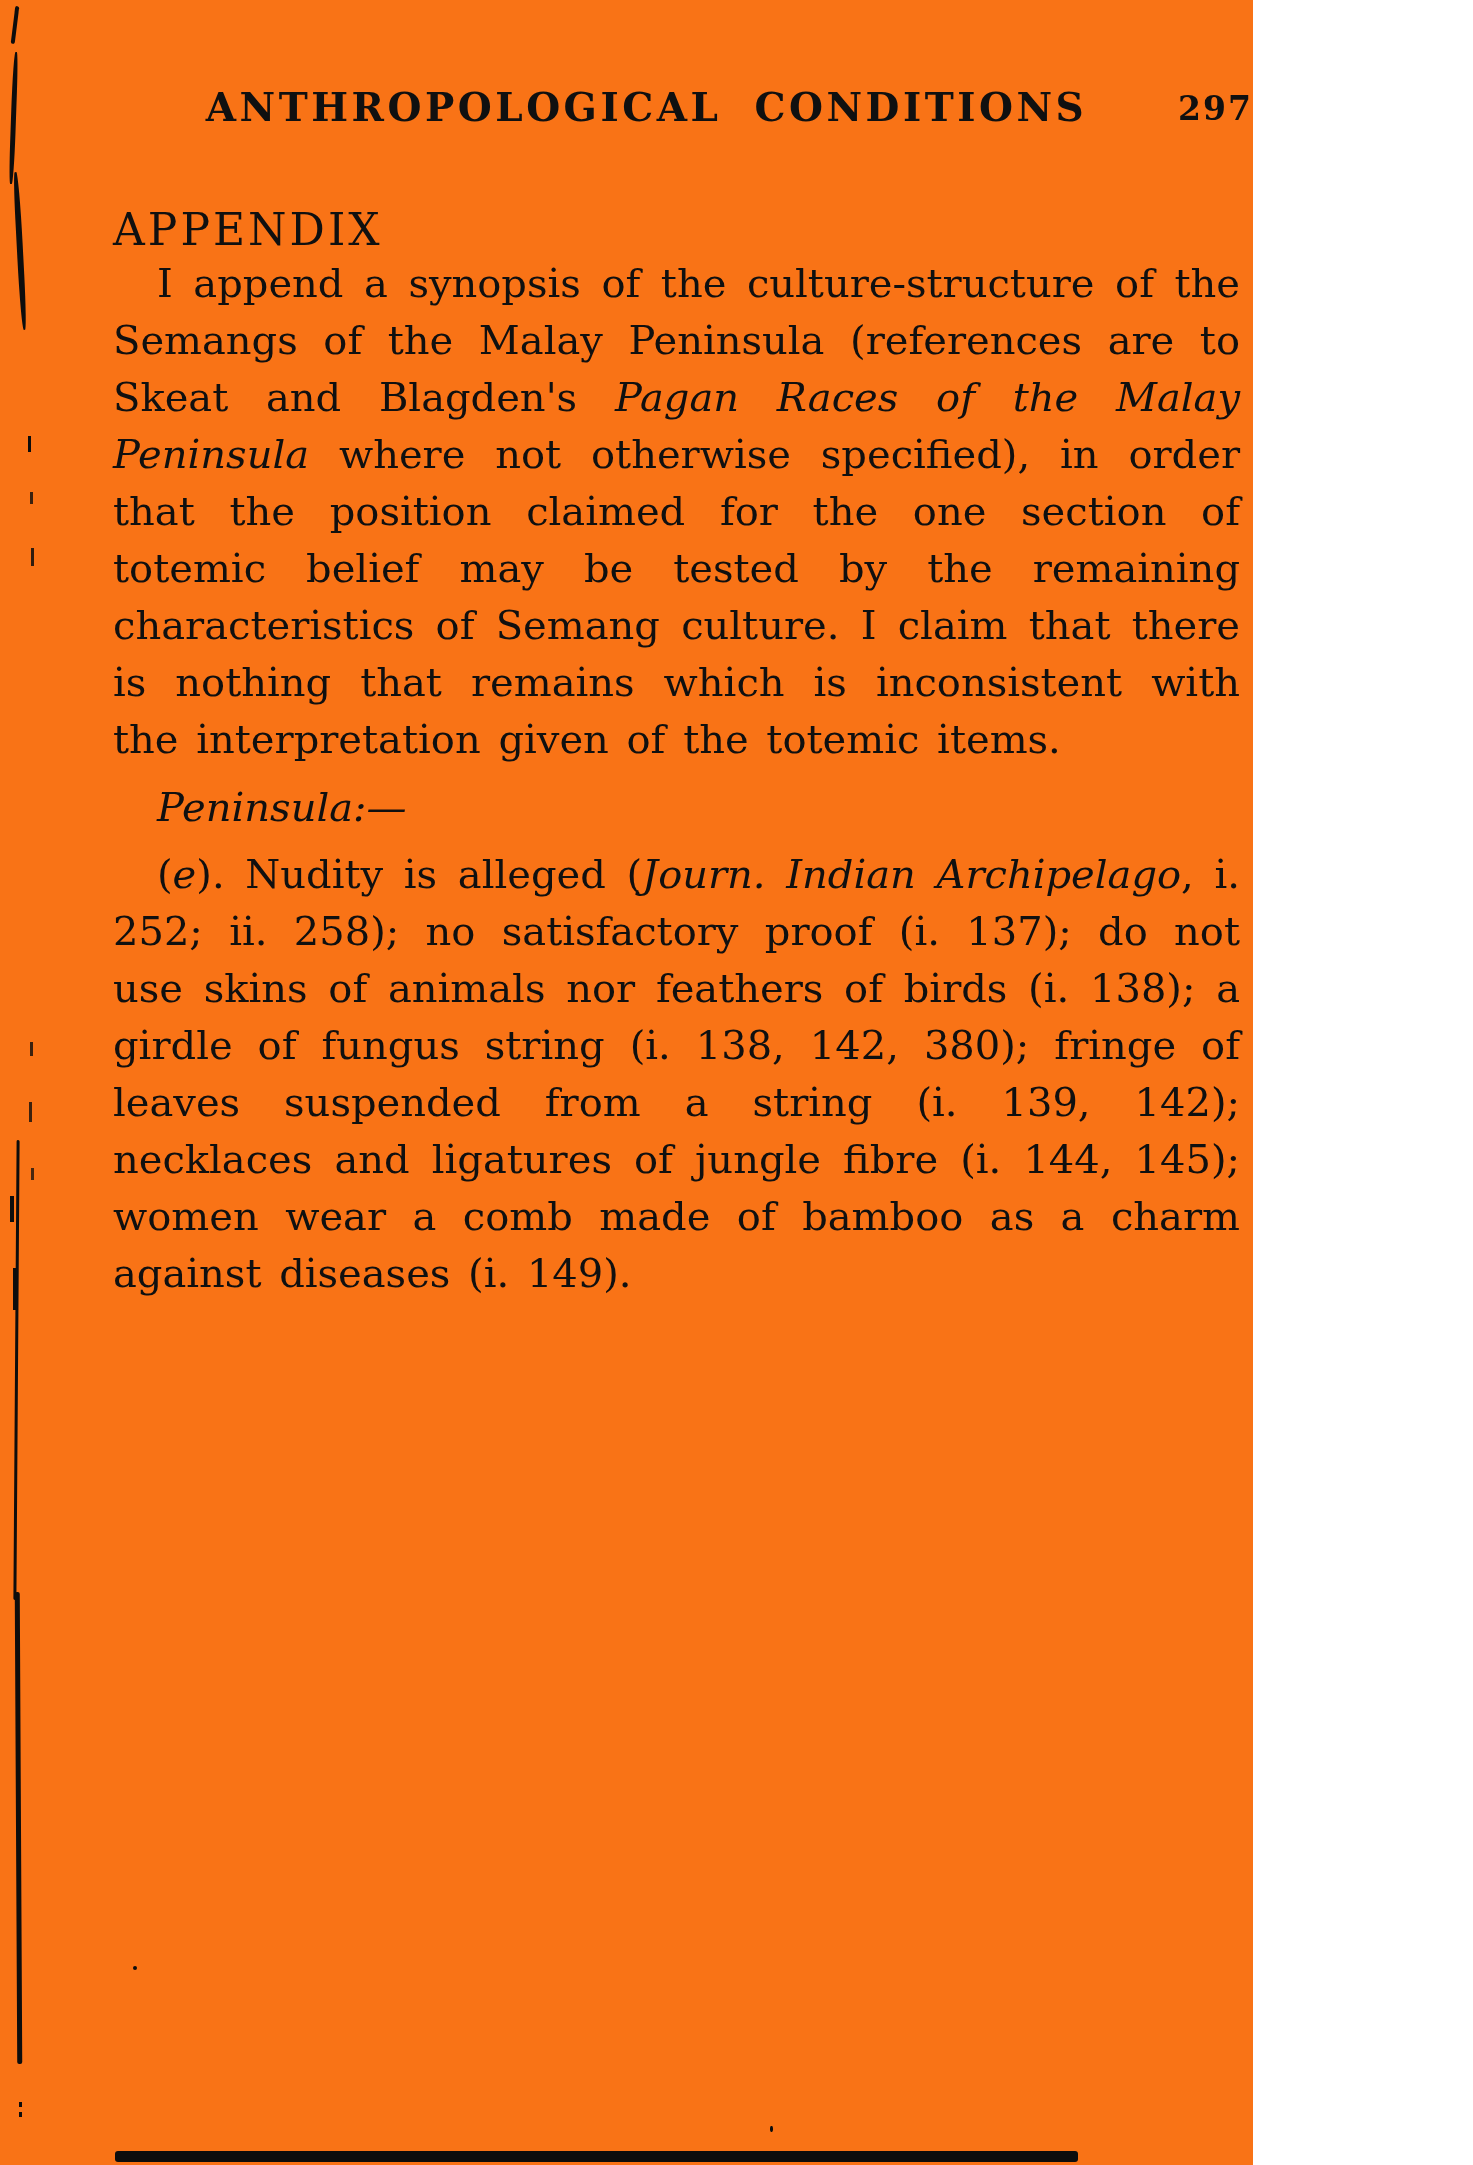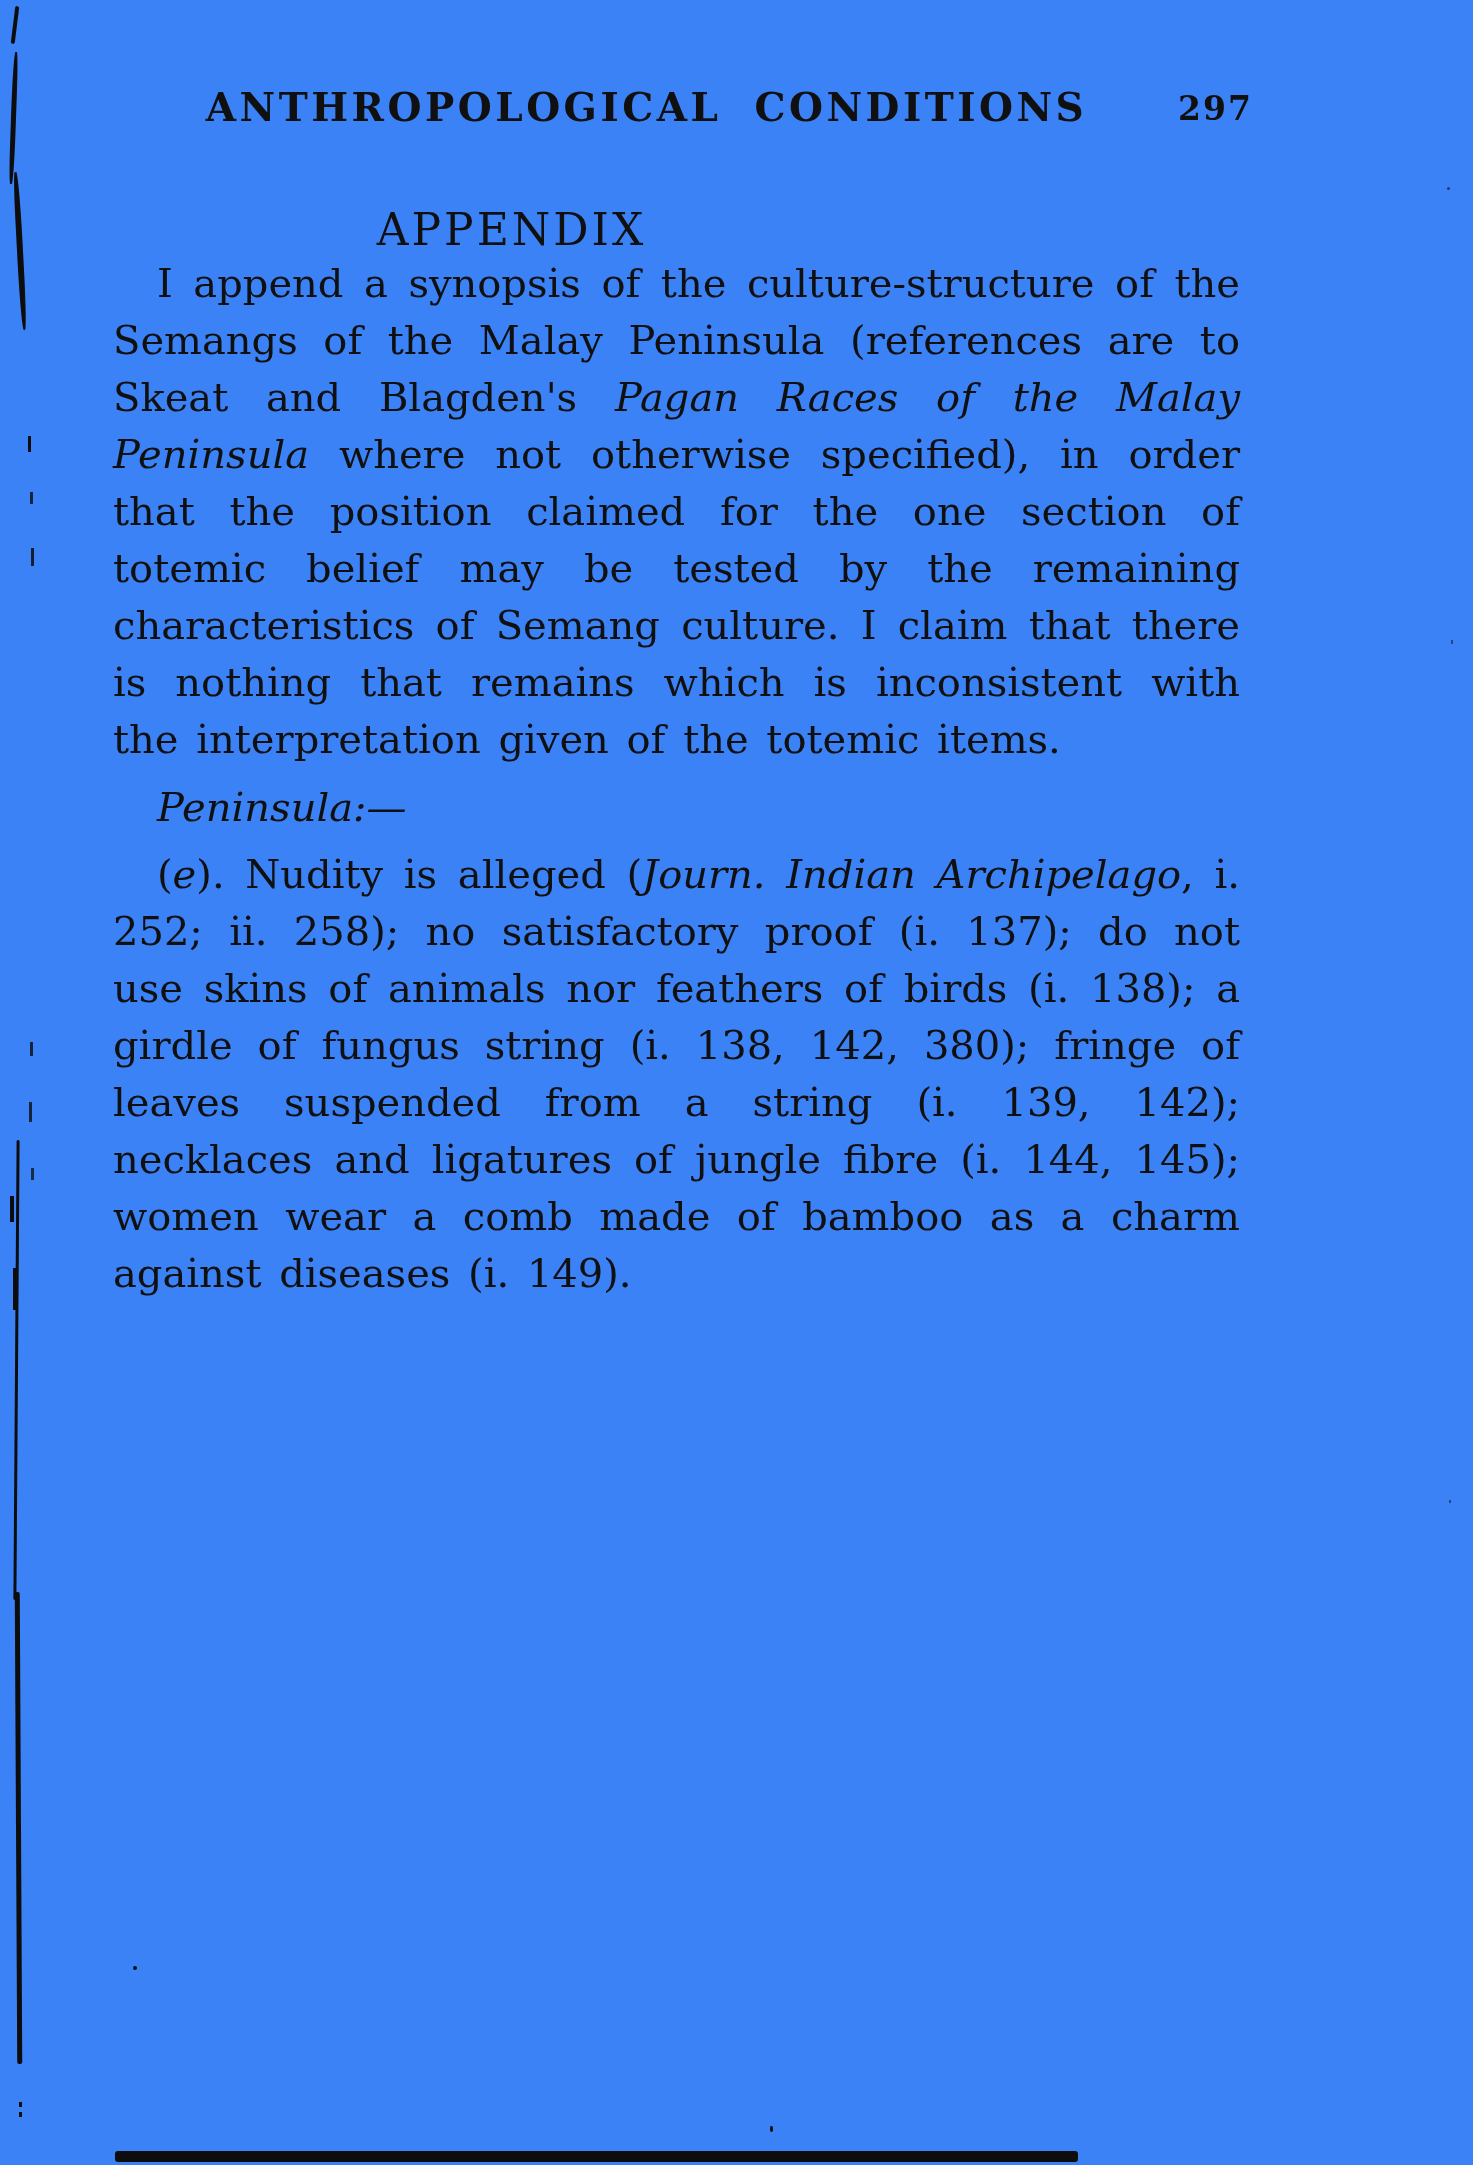--- a/index.html
+++ b/index.html
@@ -1,20 +1,20 @@
 <!DOCTYPE html>
 <html><head>
 <meta charset="utf-8">
 <style>
   html, body { margin: 0; padding: 0; background: #ffffff; }
   .page {
     position: relative;
-    width: 1473px;
+    width: 1253px;
     height: 2165px;
-    background: #3b82f6;
+    background: #f97316;
     overflow: hidden;
     font-family: "DejaVu Serif", "Liberation Serif", serif;
     color: #101010;
   }
   .content {
     position: absolute;
     left: 113px;
     top: 84px;
     width: 1127px;
   }
@@ -32,21 +32,20 @@
   .running-header .hdr-pagenum {
     position: absolute;
     right: -13px;
     top: 5px;
     font-size: 33px;
     font-weight: 700;
     letter-spacing: 2px;
   }
   .section-title {
     margin: 64px 330px 0 0;
-    text-align: center;
     font-size: 44px;
     font-weight: 500;
     letter-spacing: 3px;
   }
   .body-text {
     font-size: 40px;
     line-height: 57px;
     text-align: justify;
     word-spacing: 5px;
   }

